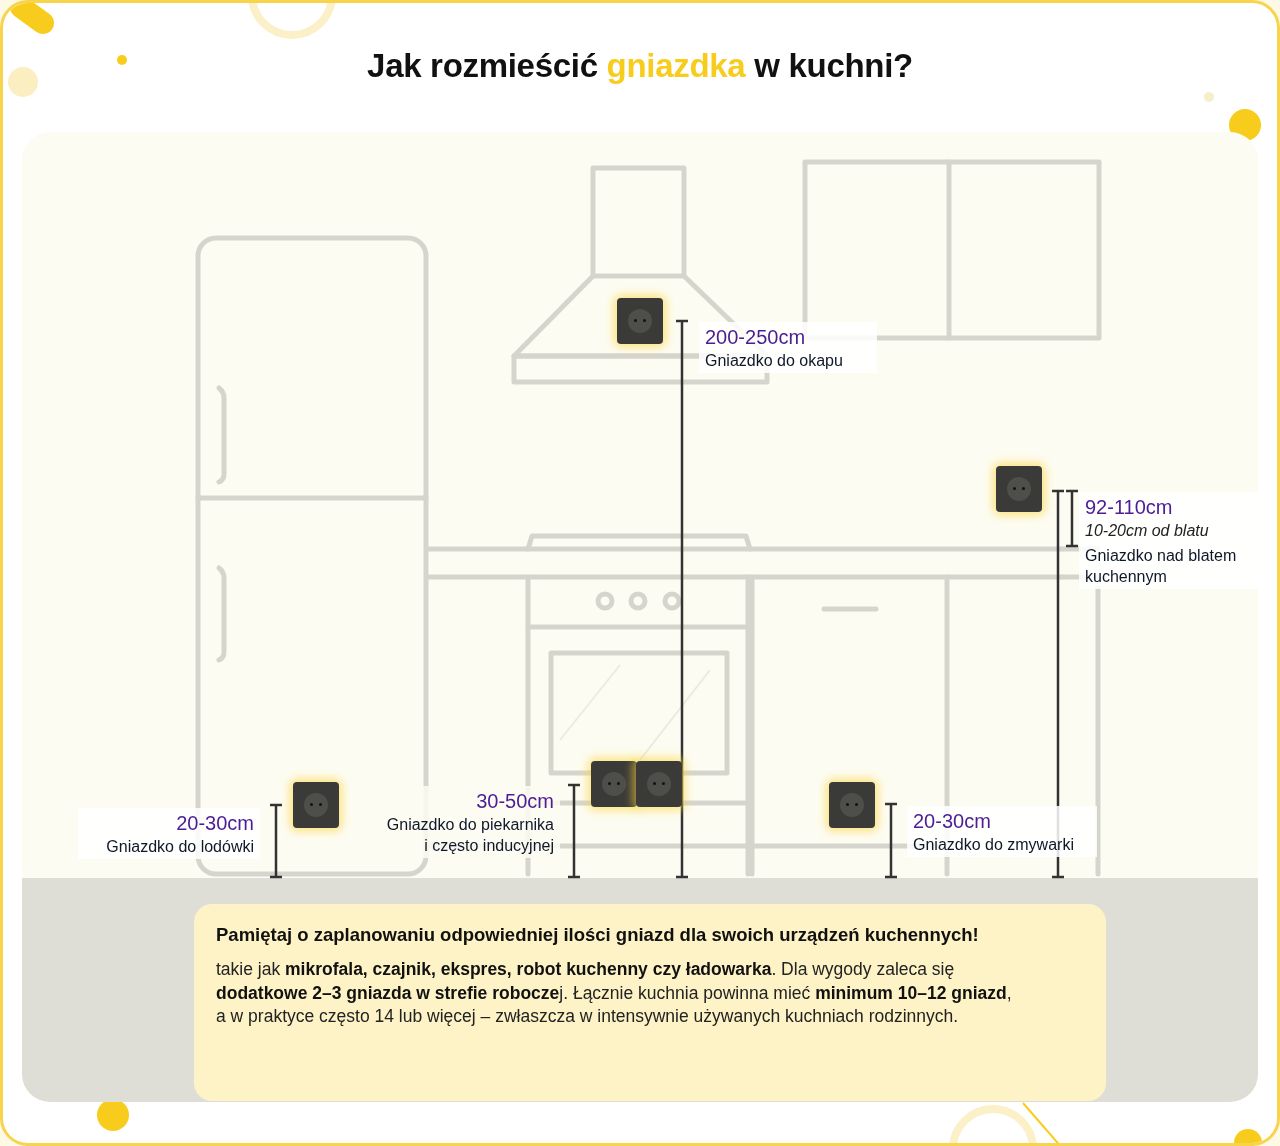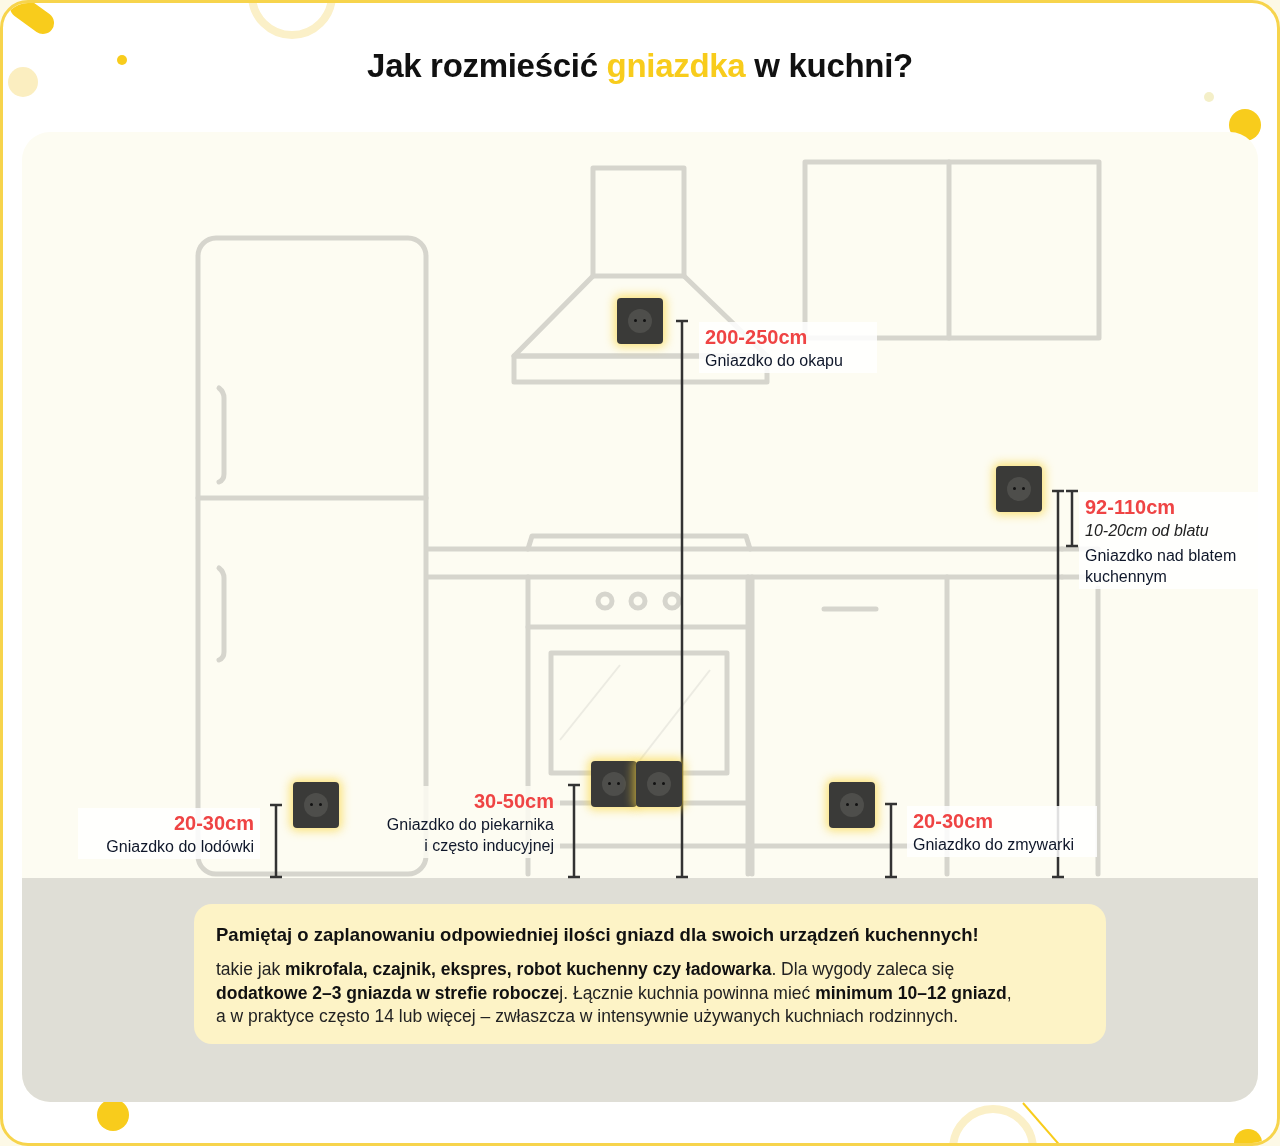--- a/index.html
+++ b/index.html
@@ -39,27 +39,27 @@
   }
   .socket .face::before, .socket .face::after {
     content: ""; position: absolute; top: 10px; width: 3px; height: 3px; border-radius: 50%; background: #111;
   }
   .socket .face::before { left: 6px; }
   .socket .face::after { right: 6px; }
 
   .label {
     position: absolute; background: rgba(255,255,255,0.85); padding: 2px 6px;
   }
-  .label .h { font-weight: 700; font-size: 20px; color: #ef4444; line-height: 26px; }
+  .label .h { font-weight: 400; font-size: 20px; color: #4c1d95; line-height: 26px; }
   .label .s { font-size: 16px; color: #0f172a; line-height: 21px; }
   .label .i { font-style: italic; font-size: 16px; color: #222; line-height: 21px; }
   .label.right { text-align: right; }
 
   .infobox {
-    position: absolute; left: 194px; top: 904px; width: 912px; height: 140px;
+    position: absolute; left: 194px; top: 904px; width: 912px; height: 197px;
     background: #fdf3c6; border-radius: 18px; padding: 20px 22px;
   }
   .infobox .ih { font-weight: 700; font-size: 18.5px; color: #111; margin-bottom: 12px; }
   .infobox .ib { font-size: 17.5px; line-height: 23.5px; color: #222; }
   .infobox .ib b { font-weight: 700; color: #111; margin-top: 9px; }
 </style>
 </head>
 <body>
 
 <div class="frame">

